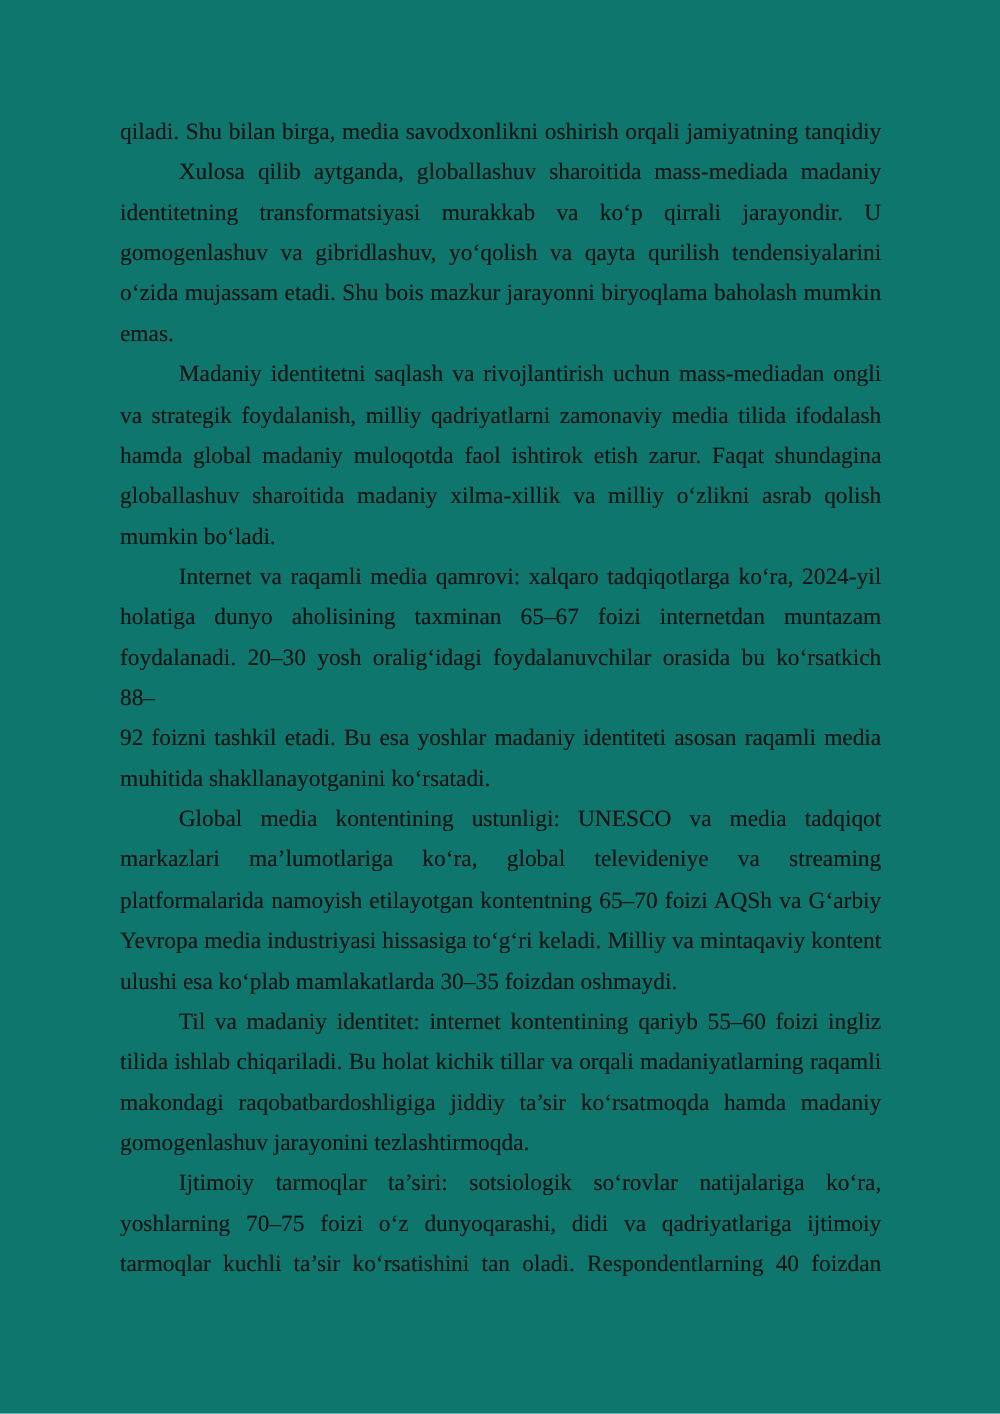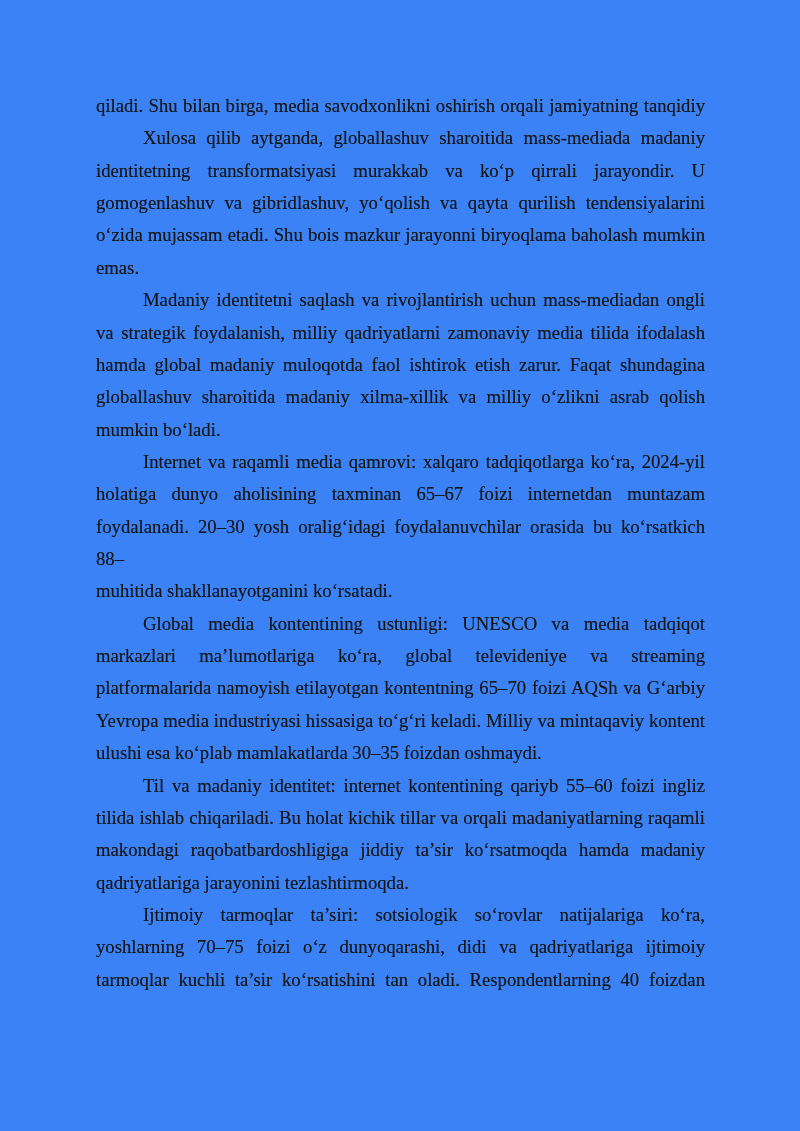--- a/index.html
+++ b/index.html
@@ -4,21 +4,21 @@
 <style>
   html, body {
     margin: 0;
     padding: 0;
     background: #ffffff;
   }
   .page {
     position: relative;
     width: 800px;
     height: 1131px;
-    background: #3b82f6;
+    background: #0f766e;
     overflow: hidden;
   }
   .text-block {
     position: absolute;
     left: 96px;
     top: 90px;
     width: 609px;
     font-family: "Liberation Serif", "DejaVu Serif", serif;
     font-size: 18.7px;
     line-height: 32.36px;
@@ -58,34 +58,35 @@
         <div class="line first-indent">Madaniy identitetni saqlash va rivojlantirish uchun mass-mediadan ongli</div>
         <div class="line">va strategik foydalanish, milliy qadriyatlarni zamonaviy media tilida ifodalash</div>
         <div class="line">hamda global madaniy muloqotda faol ishtirok etish zarur. Faqat shundagina</div>
         <div class="line">globallashuv sharoitida madaniy xilma-xillik va milliy o‘zlikni asrab qolish</div>
         <div class="line para-end">mumkin bo‘ladi.</div>
       </div>
       <div class="paragraph">
         <div class="line first-indent">Internet va raqamli media qamrovi: xalqaro tadqiqotlarga ko‘ra, 2024-yil</div>
         <div class="line">holatiga dunyo aholisining taxminan 65–67 foizi internetdan muntazam</div>
         <div class="line">foydalanadi. 20–30 yosh oralig‘idagi foydalanuvchilar orasida bu ko‘rsatkich 88–</div>
+        <div class="line">92 foizni tashkil etadi. Bu esa yoshlar madaniy identiteti asosan raqamli media</div>
         <div class="line para-end">muhitida shakllanayotganini ko‘rsatadi.</div>
       </div>
       <div class="paragraph">
         <div class="line first-indent">Global media kontentining ustunligi: UNESCO va media tadqiqot</div>
         <div class="line">markazlari ma’lumotlariga ko‘ra, global televideniye va streaming</div>
         <div class="line">platformalarida namoyish etilayotgan kontentning 65–70 foizi AQSh va G‘arbiy</div>
         <div class="line">Yevropa media industriyasi hissasiga to‘g‘ri keladi. Milliy va mintaqaviy kontent</div>
         <div class="line para-end">ulushi esa ko‘plab mamlakatlarda 30–35 foizdan oshmaydi.</div>
       </div>
       <div class="paragraph">
         <div class="line first-indent">Til va madaniy identitet: internet kontentining qariyb 55–60 foizi ingliz</div>
         <div class="line">tilida ishlab chiqariladi. Bu holat kichik tillar va orqali madaniyatlarning raqamli</div>
         <div class="line">makondagi raqobatbardoshligiga jiddiy ta’sir ko‘rsatmoqda hamda madaniy</div>
-        <div class="line para-end">qadriyatlariga jarayonini tezlashtirmoqda.</div>
+        <div class="line para-end">gomogenlashuv jarayonini tezlashtirmoqda.</div>
       </div>
       <div class="paragraph">
         <div class="line first-indent">Ijtimoiy tarmoqlar ta’siri: sotsiologik so‘rovlar natijalariga ko‘ra,</div>
         <div class="line">yoshlarning 70–75 foizi o‘z dunyoqarashi, didi va qadriyatlariga ijtimoiy</div>
         <div class="line">tarmoqlar kuchli ta’sir ko‘rsatishini tan oladi. Respondentlarning 40 foizdan</div>
       </div>
     </div>
 </div>
 
 </body></html>

